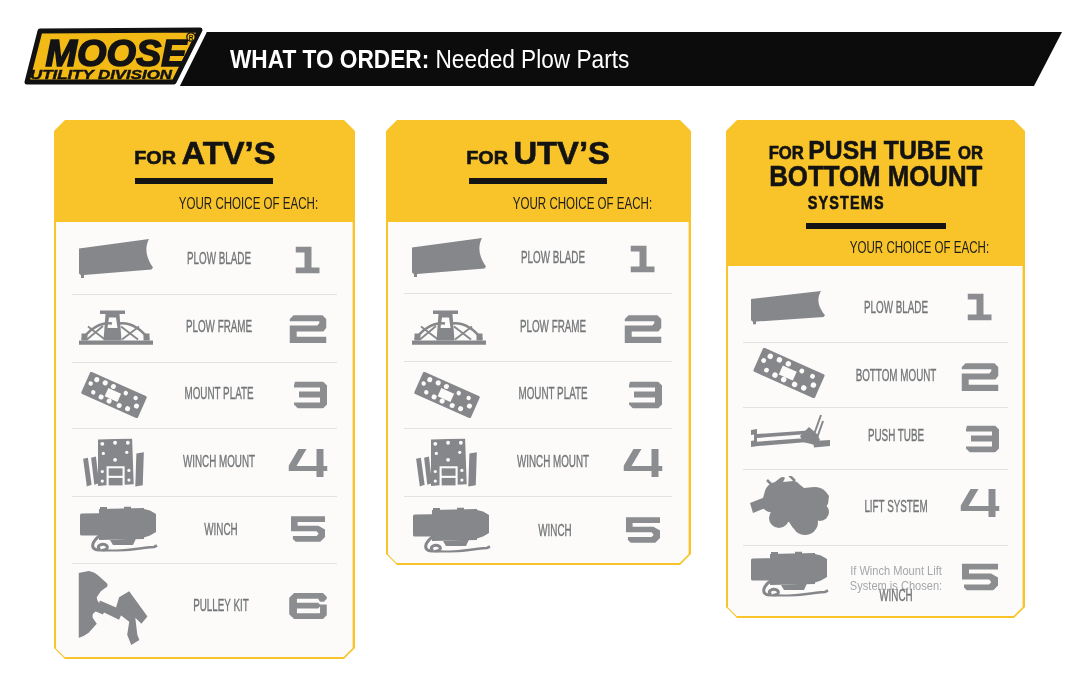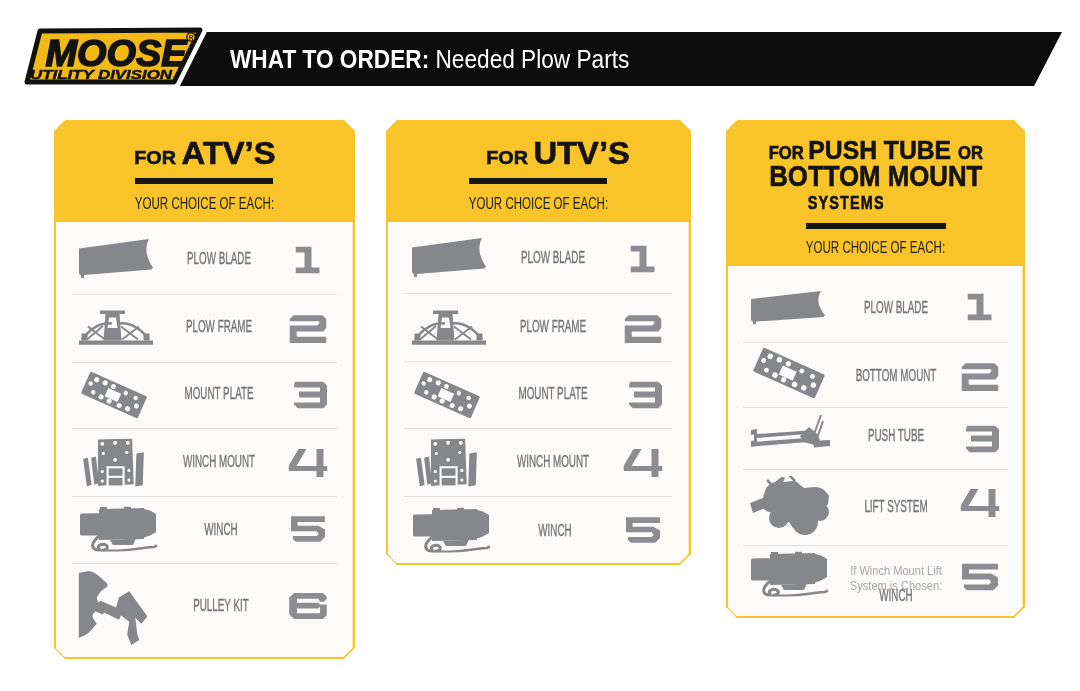--- a/index.html
+++ b/index.html
@@ -3,21 +3,21 @@
 <meta charset="utf-8">
 <style>
   html,body{margin:0;padding:0;}
   body{width:1080px;height:691px;position:relative;background:#ffffff;overflow:hidden;
        font-family:"Liberation Sans", sans-serif;}
   .abs{position:absolute;}
   .panel{position:absolute;background:#f8c42a;}
   .pwhite{position:absolute;left:1.6px;right:1.6px;bottom:1.6px;background:#fcfbfa;}
   .ptitle{position:absolute;width:100%;text-align:center;color:#131313;font-weight:bold;white-space:nowrap;-webkit-text-stroke:0.6px #131313;}
   .rule{position:absolute;background:#141414;height:6px;}
-  .choice{position:absolute;width:100%;text-align:center;color:#1c1c1c;white-space:nowrap;}
+  .choice{position:absolute;width:100%;text-align:center;color:#1c1c1c;white-space:nowrap;margin-left:44px;}
   .sep{position:absolute;height:1px;background:#e2e2e1;}
   .lbl{position:absolute;color:#737577;font-size:16px;white-space:nowrap;-webkit-text-stroke:0.35px #737577;
        transform:translate(-50%,-50%) scaleX(0.615);}
   .note{position:absolute;color:#a5a7aa;font-size:13.5px;white-space:nowrap;
        transform:translate(-50%,-50%) scaleX(0.82);}
   .num{position:absolute;transform:translate(-50%,-50%);}
   .icon{position:absolute;transform:translate(-50%,-50%);}
   svg{display:block;}
 </style>
 </head>
@@ -47,21 +47,21 @@
 </div>
 <div class="rule" style="left:135px;top:178px;width:138px;"></div>
 <div class="choice" style="left:54px;top:194px;width:301px;font-size:16.5px;">
   <span style="display:inline-block;transform:scaleX(0.70);">YOUR CHOICE OF EACH:</span>
 </div>
 
 <div class="panel" style="left:386px;top:120px;width:305px;height:445px;
      clip-path:polygon(11px 0,294px 0,305px 11px,305px 434px,294px 445px,11px 445px,0 434px,0 11px);">
   <div class="pwhite" style="top:102px;clip-path:polygon(0 0,301px 0,301px 332px,292px 341px,9px 341px,0 332px);"></div>
 </div>
-<div class="ptitle" style="left:386px;top:135px;width:305px;font-size:31.5px;line-height:36px;margin-left:20px;">
+<div class="ptitle" style="left:386px;top:135px;width:305px;font-size:31.5px;line-height:36px;">
   <span style="display:inline-block;transform:scaleX(1.04);"><span style="font-size:19px;">FOR </span>UTV’S</span>
 </div>
 <div class="rule" style="left:469px;top:178px;width:138px;"></div>
 <div class="choice" style="left:386px;top:194px;width:305px;font-size:16.5px;">
   <span style="display:inline-block;transform:scaleX(0.70);">YOUR CHOICE OF EACH:</span>
 </div>
 
 <div class="panel" style="left:726px;top:120px;width:299px;height:498px;
      clip-path:polygon(11px 0,288px 0,299px 11px,299px 487px,288px 498px,11px 498px,0 487px,0 11px);">
   <div class="pwhite" style="top:146px;clip-path:polygon(0 0,295px 0,295px 341px,286px 350px,9px 350px,0 341px);"></div>

